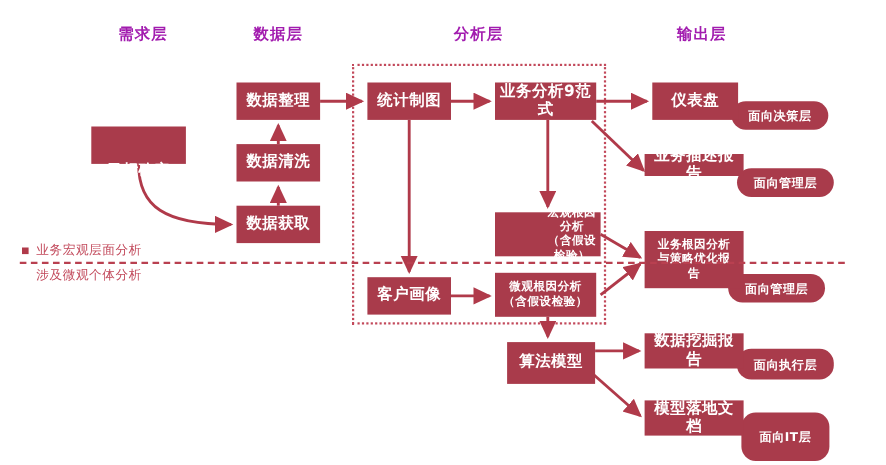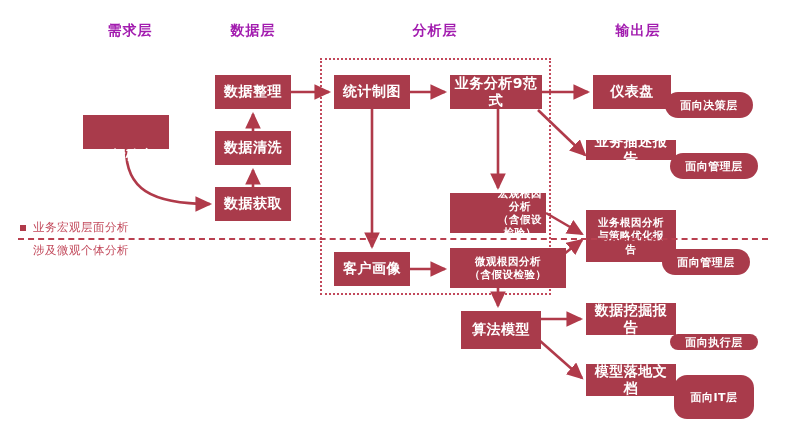--- a/index.html
+++ b/index.html
@@ -153,21 +153,21 @@
       <div class="col-header" style="left: 130px; top: 22px;">需求层</div>
       <div class="col-header" style="left: 253px; top: 22px;">数据层</div>
       <div class="col-header" style="left: 435px; top: 22px;">分析层</div>
       <div class="col-header" style="left: 638px; top: 22px;">输出层</div>
     </div>
 
   <div id="badges">
       <div class="badge" style="left: 665px; top: 92px; width: 88px; height: 26px;">面向决策层</div>
       <div class="badge" style="left: 670px; top: 153px; width: 88px; height: 26px;">面向管理层</div>
       <div class="badge" style="left: 662px; top: 249px; width: 88px; height: 26px;">面向管理层</div>
-      <div class="badge" style="left: 670px; top: 334px; width: 88px; height: 16px;">面向执行层</div>
+      <div class="badge" style="left: 670px; top: 317px; width: 88px; height: 28px;">面向执行层</div>
       <div class="badge" style="left: 674px; top: 375px; width: 80px; height: 44px;">面向IT层</div>
     </div>
 
   <div id="nodes">
       <div class="node" style="left: 83px; top: 115px; width: 86px; height: 34px;">
         <span style="white-space: pre-line; margin-top: 48px;">目标确定</span>
       </div>
       <div class="node" style="left: 215px; top: 75px; width: 76px; height: 34px;">
         <span style="white-space: pre-line;">数据整理</span>
       </div>
@@ -183,21 +183,21 @@
       <div class="node" style="left: 450px; top: 75px; width: 92px; height: 34px;">
         <span style="white-space: pre-line;">业务分析9范式</span>
       </div>
       <div class="node two-line" style="left: 450px; top: 193px; width: 96px; height: 40px;">
         <span style="white-space: pre-line; margin-left: 44px;">宏观根因分析
 （含假设检验）</span>
       </div>
       <div class="node" style="left: 334px; top: 252px; width: 76px; height: 34px;">
         <span style="white-space: pre-line;">客户画像</span>
       </div>
-      <div class="node two-line" style="left: 450px; top: 248px; width: 116px; height: 40px;">
+      <div class="node two-line" style="left: 450px; top: 248px; width: 92px; height: 40px;">
         <span style="white-space: pre-line;">微观根因分析
 （含假设检验）</span>
       </div>
       <div class="node" style="left: 461px; top: 311px; width: 80px; height: 38px;">
         <span style="white-space: pre-line;">算法模型</span>
       </div>
       <div class="node" style="left: 593px; top: 75px; width: 78px; height: 34px;">
         <span style="white-space: pre-line;">仪表盘</span>
       </div>
       <div class="node" style="left: 586px; top: 140px; width: 90px; height: 20px;">

